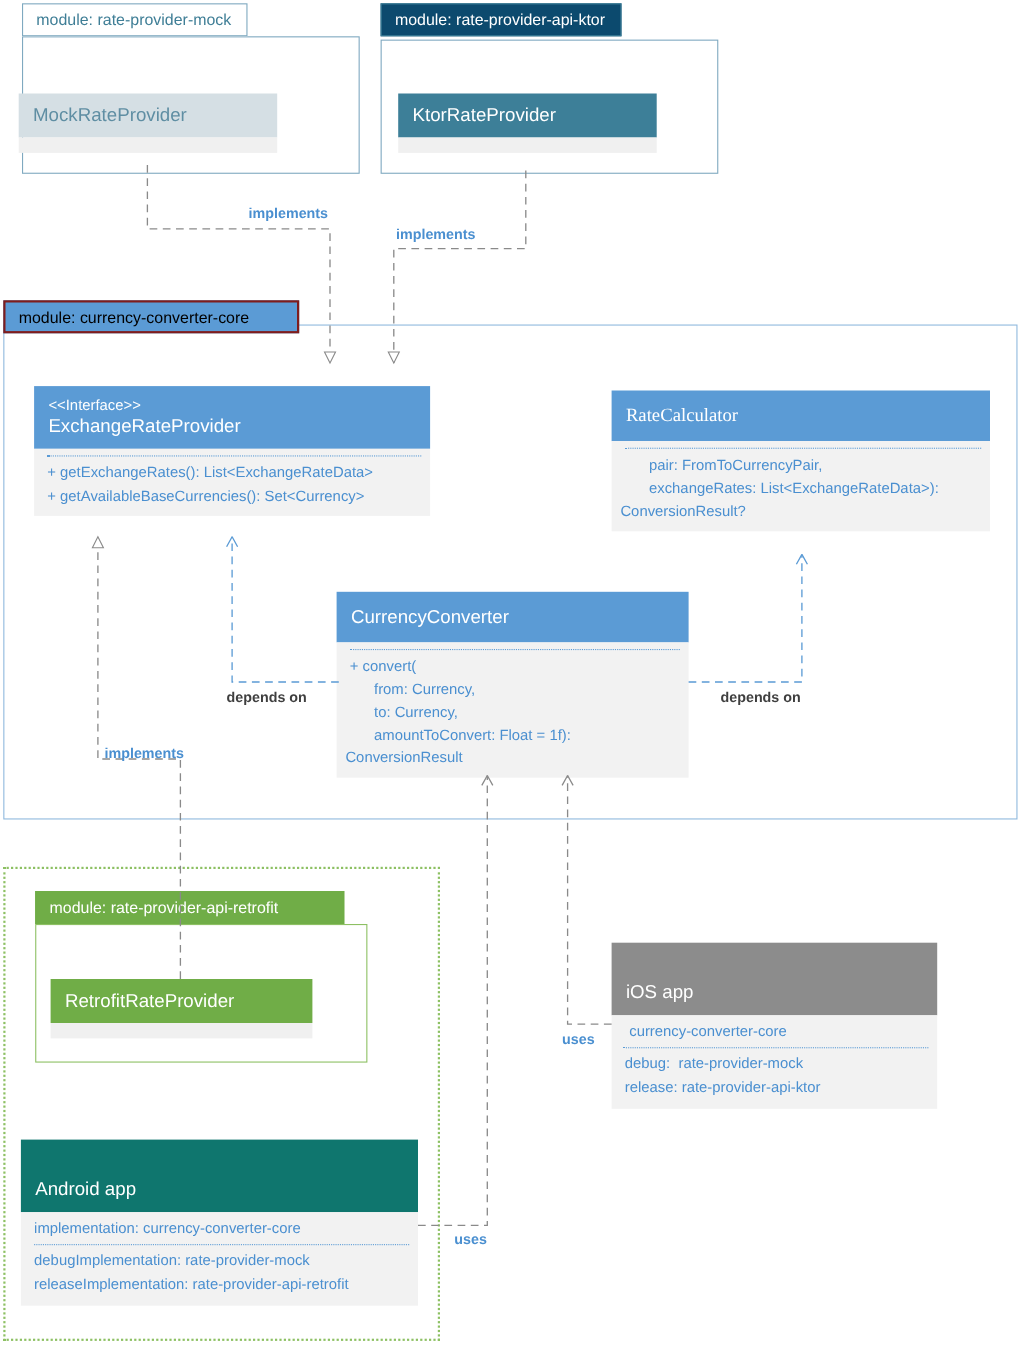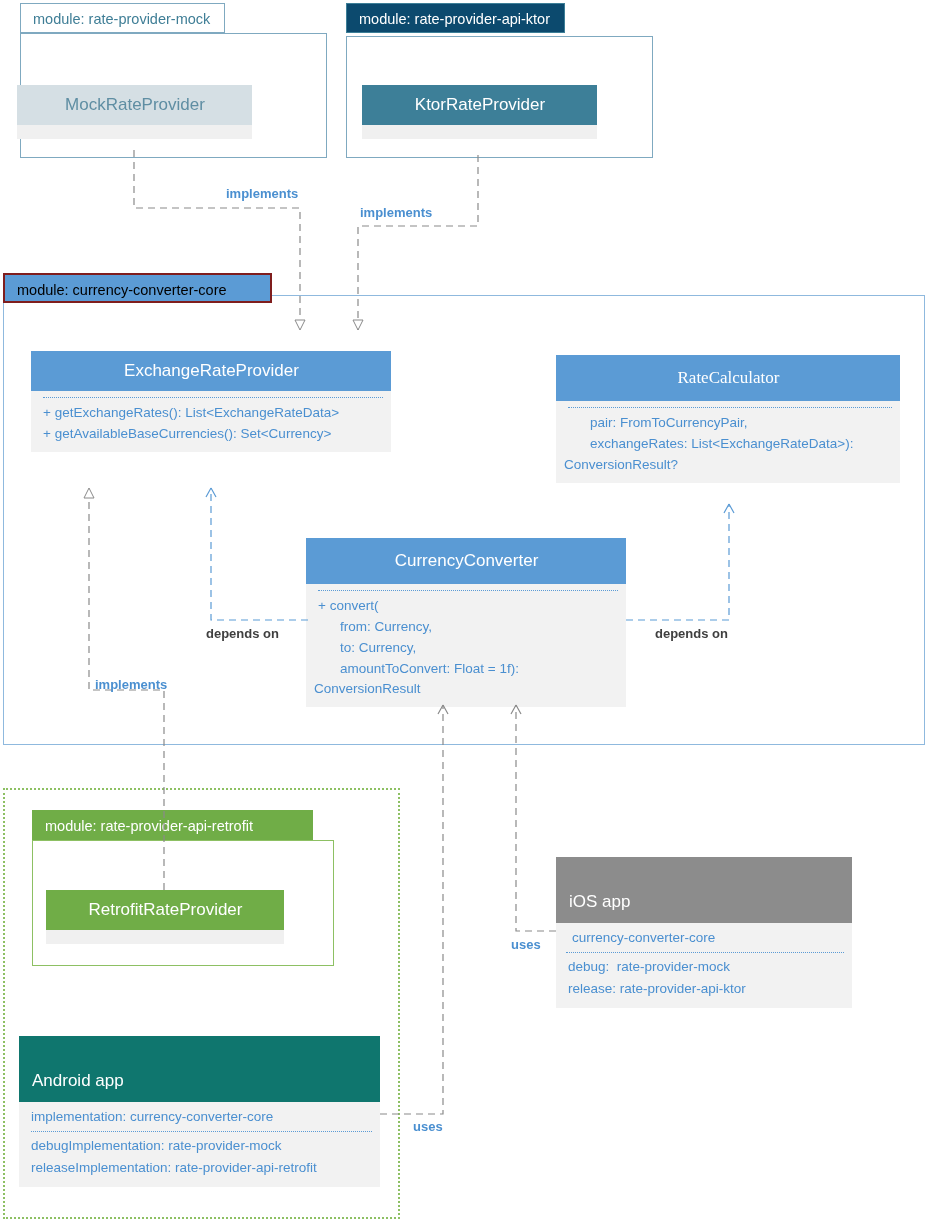--- a/index.html
+++ b/index.html
@@ -73,21 +73,20 @@
     border:1px solid #70ad47;
   }
   .mod-retrofit .module-body{ border:1px solid #8dc063; }
 
   
   .uclass{ position:absolute; z-index:4; }
   .uclass-head{
     box-sizing:border-box;
     padding:9px 12px 9px 13px;
     line-height:1.28;
-    text-align:center;
   }
   .uclass-stereo{ font-size:13.5px; display:block; }
   .uclass-name{ font-size:17px; display:block; }
   .uclass-body{
     box-sizing:border-box;
     background:#f2f2f2;
     color:#4a8fd0;
     font-size:13.5px;
     line-height:1.55;
     padding:6px 8px 7px 12px;
@@ -230,20 +229,21 @@
     <div class="uclass-body"></div>
   </div>
 
   <div class="module mod-core" style="left:3px; top:273px; width:922px; height:472px;">
     <div class="module-tab" style="width:269px;">module: currency-converter-core</div>
     <div class="module-body" style="left:0; top:22px; width:922px; height:450px;"></div>
   </div>
 
   <div class="uclass cls-blue" style="left:31px; top:351px; width:360px;">
     <div class="uclass-head">
+      <span class="uclass-stereo">&lt;&lt;Interface&gt;&gt;</span>
       <span class="uclass-name">ExchangeRateProvider</span>
     </div>
     <div class="uclass-body">
       <div class="sep-top"></div>
       <span class="ln">+ getExchangeRates(): List&lt;ExchangeRateData&gt;</span>
       <span class="ln">+ getAvailableBaseCurrencies(): Set&lt;Currency&gt;</span>
     </div>
   </div>
 
   <div class="uclass cls-blue" style="left:556px; top:355px; width:344px;">

